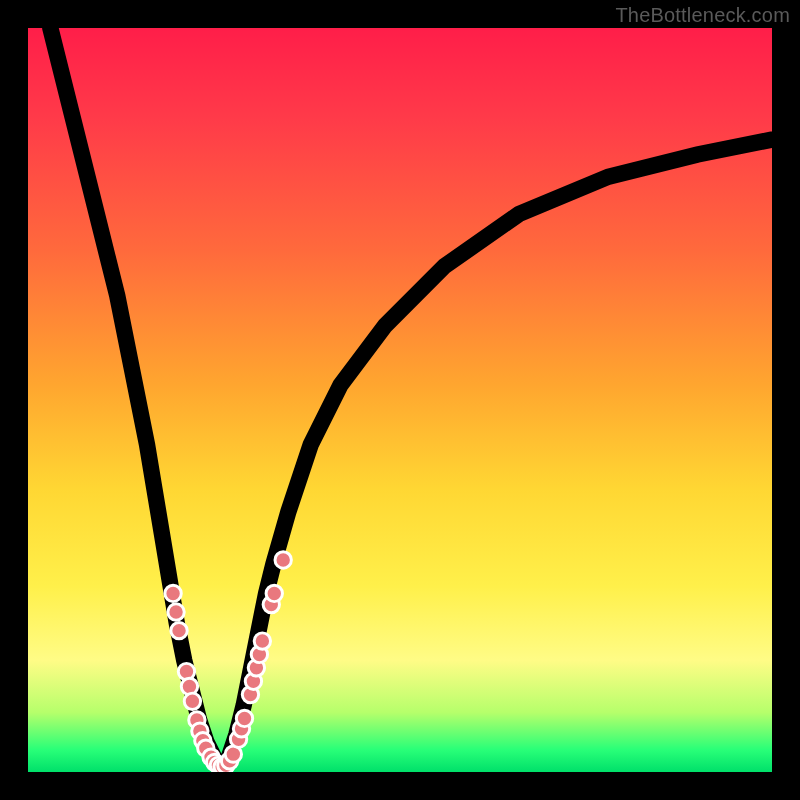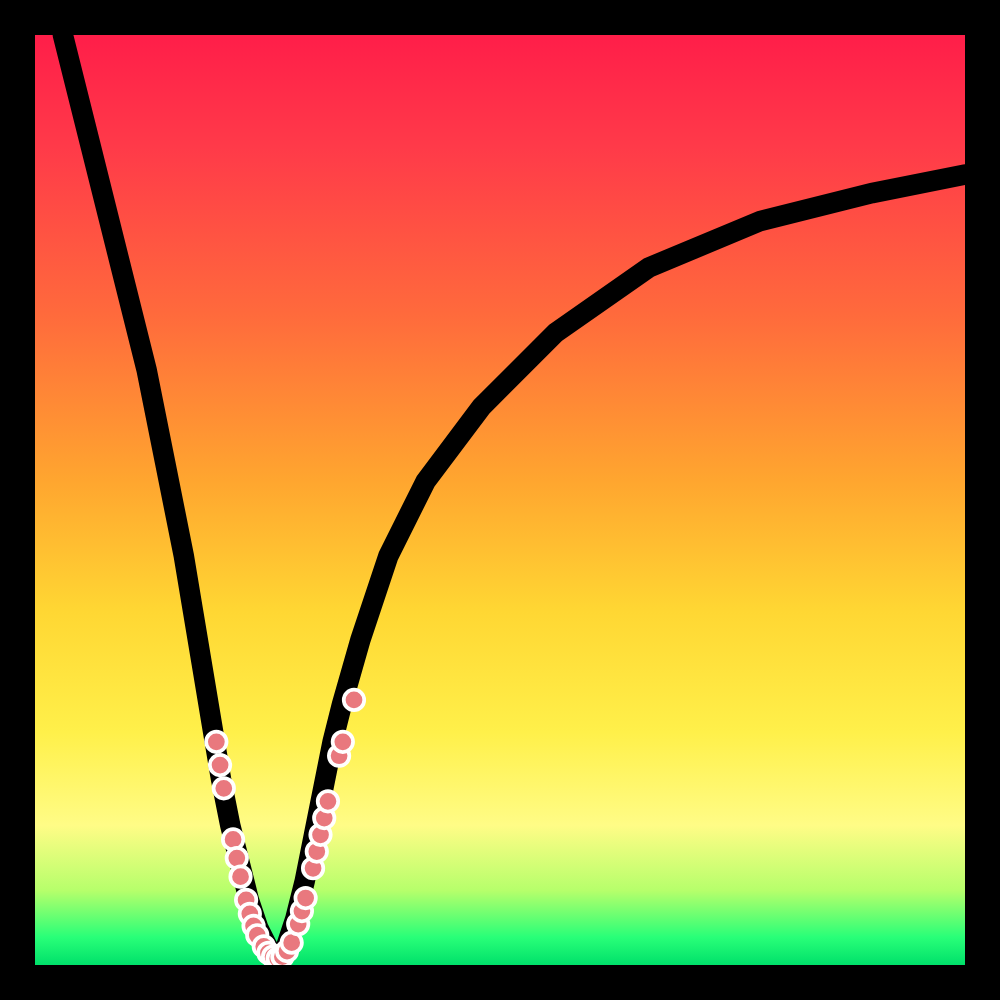--- a/index.html
+++ b/index.html
@@ -66,20 +66,21 @@
   }
   .marker {
     stroke: #fff;
     stroke-width: 0.4;
   }
 </style>
 </head>
 <body>
 
 <div class="frame">
+  <div class="watermark">TheBottleneck.com</div>
 
   <div class="plot-area">
     <div class="gradient-bg"></div>
 
     <svg class="curves" viewBox="0 0 100 100" preserveAspectRatio="none">
       <path id="left-branch-path" class="curve-line" d="M3.00 0.00 L6.00 12.00 L9.00 24.00 L12.00 36.00 L14.00 46.00 L16.00 56.00 L17.00 62.00 L18.00 68.00 L19.00 74.00 L20.00 80.00 L21.00 85.00 L22.00 89.00 L23.00 93.00 L24.00 96.00 L25.00 98.00 L26.00 99.50"></path>
       <path id="right-branch-path" class="curve-line" d="M26.00 99.50 L27.00 98.00 L28.00 95.00 L29.00 91.00 L30.00 86.00 L31.00 81.00 L32.00 76.00 L33.00 72.00 L35.00 65.00 L38.00 56.00 L42.00 48.00 L48.00 40.00 L56.00 32.00 L66.00 25.00 L78.00 20.00 L90.00 17.00 L100.00 15.00"></path>
       <g id="marker-layer">
           <circle cx="19.50" cy="76.00" r="1.1" fill="#e9787e" class="marker"></circle>
           <circle cx="19.90" cy="78.50" r="1.1" fill="#e9787e" class="marker"></circle>

